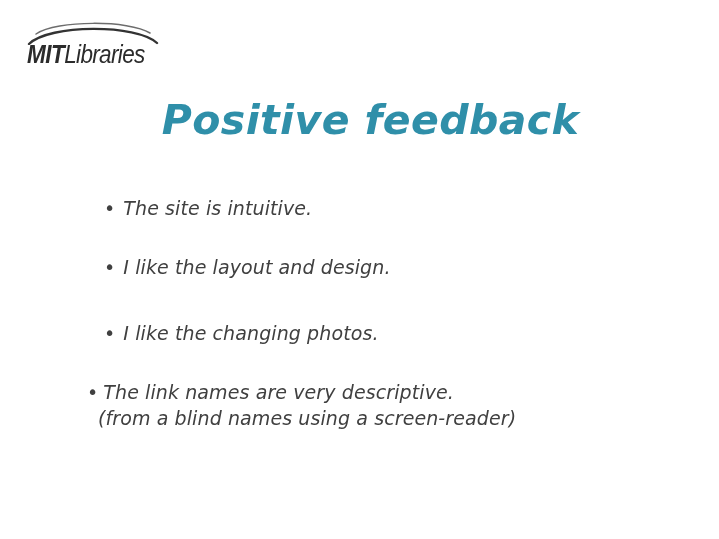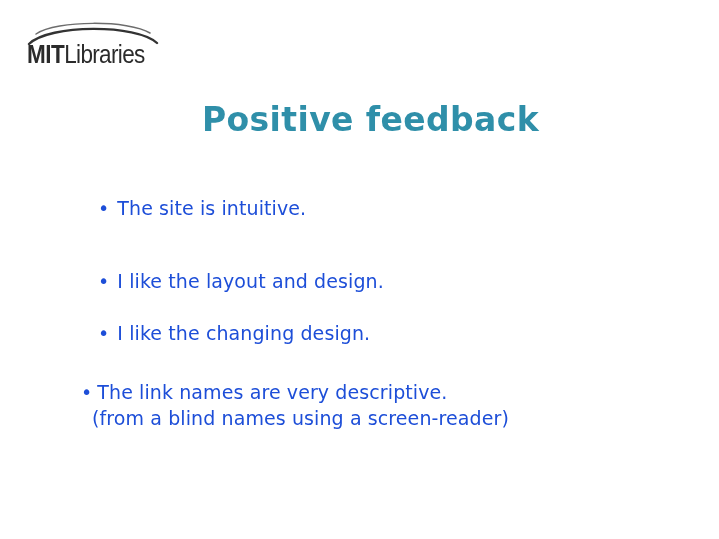--- a/index.html
+++ b/index.html
@@ -13,20 +13,21 @@
     overflow: hidden;
     font-family: "DejaVu Sans", sans-serif;
     -webkit-font-smoothing: antialiased;
   }
 
   .slide {
     position: relative;
     width: 719px;
     height: 415px;
     background: #ffffff;
+    font-style: italic;
   }
 
   
   .logo {
     position: absolute;
     left: 27px;
     top: 19px;
     width: 132px;
     height: 50px;
   }
@@ -62,21 +63,21 @@
 
   
   .title {
     position: absolute;
     left: 0;
     top: 96px;
     width: 719px;
     text-align: center;
     font-family: "DejaVu Sans", sans-serif;
     font-weight: bold;
-    font-size: 33px;
+    font-size: 41px;
     line-height: 48px;
     color: #2f8fa9;
     letter-spacing: 0.4px;
     padding-left: 22px;
     box-sizing: border-box;
   }
 
   
   .body {
     position: absolute;
@@ -85,36 +86,37 @@
     width: 719px;
     height: 539px;
   }
   .bullet-line {
     position: absolute;
     white-space: nowrap;
     font-family: "DejaVu Sans", sans-serif;
     font-weight: normal;
     font-size: 19px;
     line-height: 24px;
-    color: #1d4ed8;
+    color: #404040;
     letter-spacing: 0.1px;
+    margin-left: 6px;
   }
   .bullet-line .dot {
     display: inline-block;
     font-size: 19px;
     vertical-align: baseline;
   }
   .bullet-line .txt {
     display: inline-block;
   }
 
   .b1 { left: 98px;  top: 196px; }
   .b1 .txt { margin-left: 8px; }
 
-  .b2 { left: 98px;  top: 269px; }
+  .b2 { left: 98px;  top: 255px; }
   .b2 .txt { margin-left: 8px; }
 
   .b3 { left: 98px;  top: 321px; }
   .b3 .txt { margin-left: 8px; }
 
   .b4 { left: 81px;  top: 380px; }
   .b4 .txt { margin-left: 5px; }
 
   .cont { left: 92px; top: 406px; }
 </style>
@@ -139,21 +141,21 @@
 
     <div class="bullet-line b1">
       <span class="dot">•</span><span class="txt">The site is intuitive.</span>
     </div>
 
     <div class="bullet-line b2">
       <span class="dot">•</span><span class="txt">I like the layout and design.</span>
     </div>
 
     <div class="bullet-line b3">
-      <span class="dot">•</span><span class="txt">I like the changing design.</span>
+      <span class="dot">•</span><span class="txt">I like the changing photos.</span>
     </div>
 
     <div class="bullet-line b4">
       <span class="dot">•</span><span class="txt">The link names are very descriptive.</span>
     </div>
 
     <div class="bullet-line cont">(from a blind names using a screen-reader)</div>
 
   </div>
 

